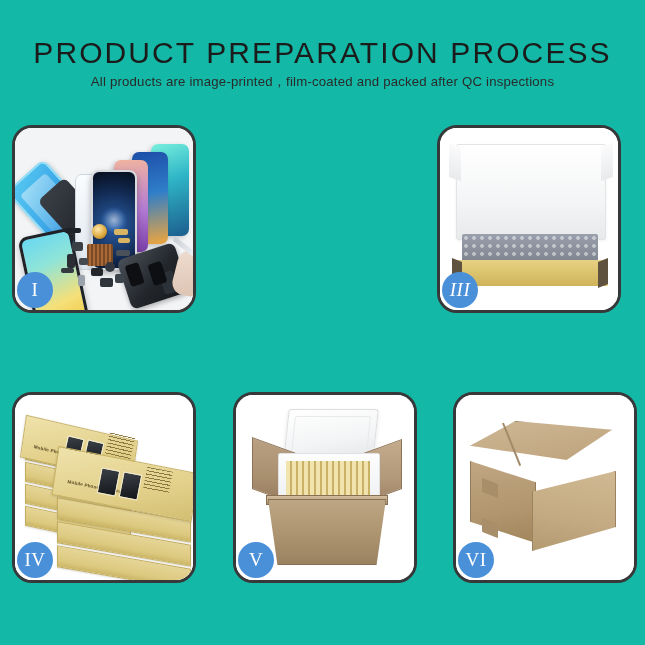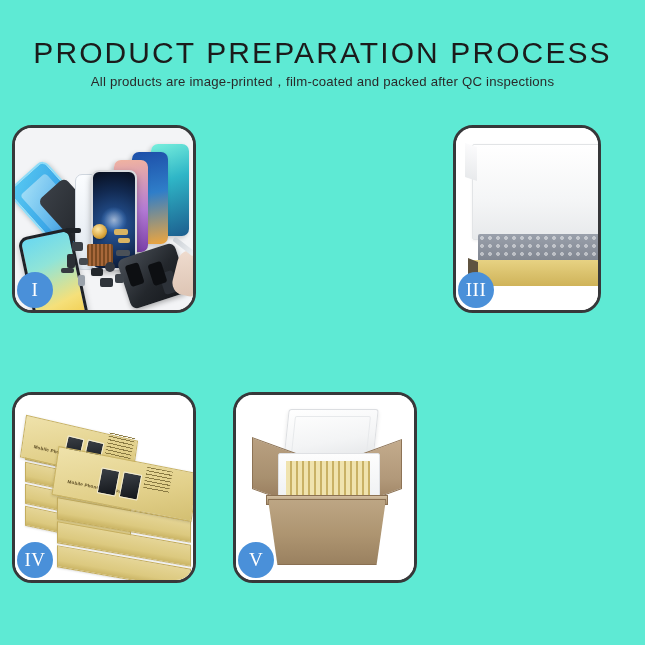--- a/index.html
+++ b/index.html
@@ -3,21 +3,21 @@
 <meta charset="utf-8">
 <style>
   html,body{margin:0;padding:0;}
   body{
     width:645px;height:645px;
     background:#ffffff;
     font-family:"Liberation Sans", sans-serif;
     overflow:hidden;
     position:relative;
   }
-  .page{position:relative;width:645px;height:645px;background:#5eead4;}
+  .page{position:relative;width:645px;height:645px;background:#14b8a6;}
 
   
   .header{position:absolute;left:0;top:0;width:645px;text-align:center;}
   .title{
     margin:0;padding:0;
     font-size:30px;line-height:34px;
     letter-spacing:2.1px;
     font-weight:400;
     color:#1b1b1b;
     position:absolute;top:36px;width:645px;
@@ -44,21 +44,21 @@
     overflow:visible;
   }
   .panel .inner{
     position:absolute;inset:0;
     border-radius:17px;
     overflow:hidden;
   }
   
   .p1{left:12px; top:125px; width:184px; height:188px;}
   .p2{left:233px;top:125px; width:184px; height:188px;}
-  .p3{left:453px;top:125px; width:148px; height:188px;}
+  .p3{left:437px;top:125px; width:184px; height:188px;font-style:italic;}
   .p4{left:12px; top:392px; width:184px; height:191px;}
   .p5{left:233px;top:392px; width:184px; height:191px;}
   .p6{left:453px;top:392px; width:184px; height:191px;}
 
   .badge{
     position:absolute;
     left:2px;bottom:2px;
     width:36px;height:36px;
     border-radius:50%;
     background:#4a90d9;
@@ -467,15 +467,26 @@
         <div class="c5flapL"></div>
         <div class="c5flapR"></div>
         <div class="c5foam"></div>
         <div class="c5inner"></div>
         <div class="c5rim"></div>
         <div class="c5body"></div>
       </div>
       <div class="badge">V</div>
     </div>
 
+    <div class="panel p6">
+      <div class="inner">
+        <div class="k6top"></div>
+        <div class="k6seam"></div>
+        <div class="k6left"></div>
+        <div class="k6right"></div>
+        <div class="k6tab a"></div>
+        <div class="k6tab b"></div>
+      </div>
+      <div class="badge">VI</div>
+    </div>
 
   </div>
 </div>
 
 </body></html>

